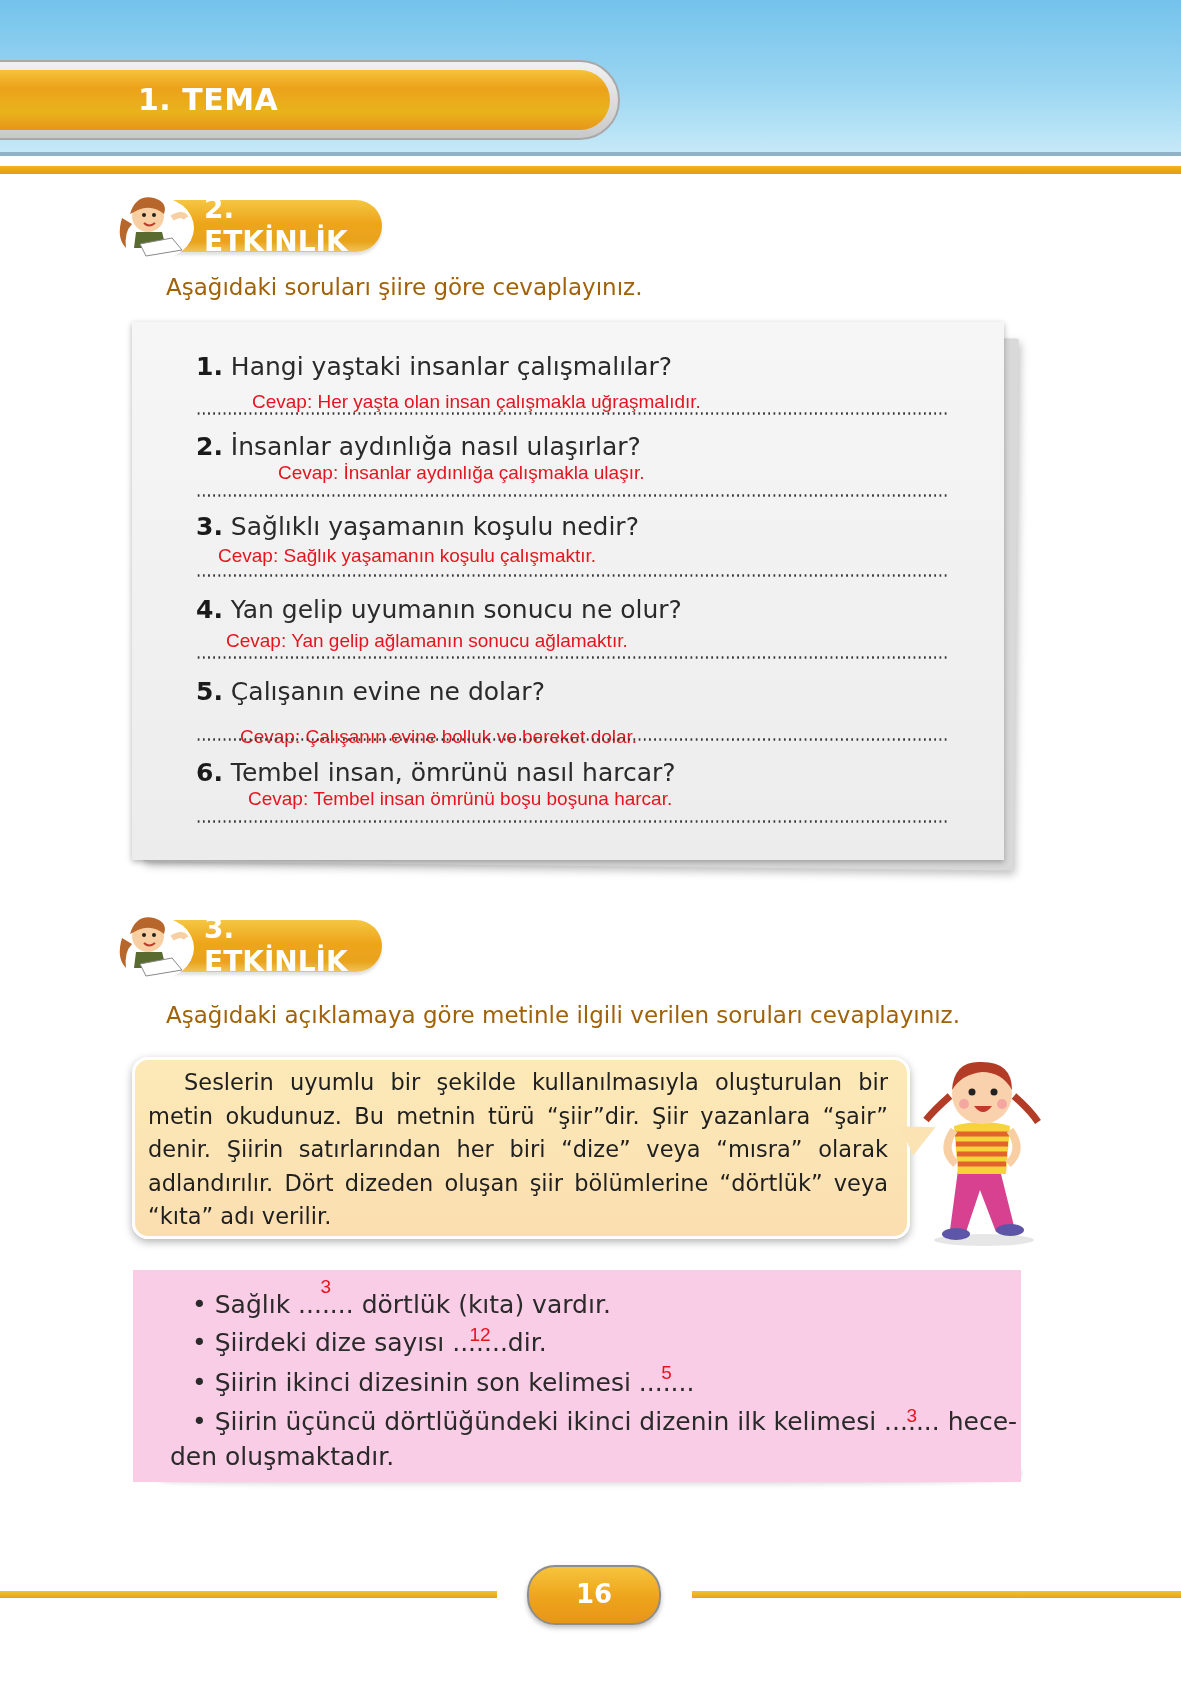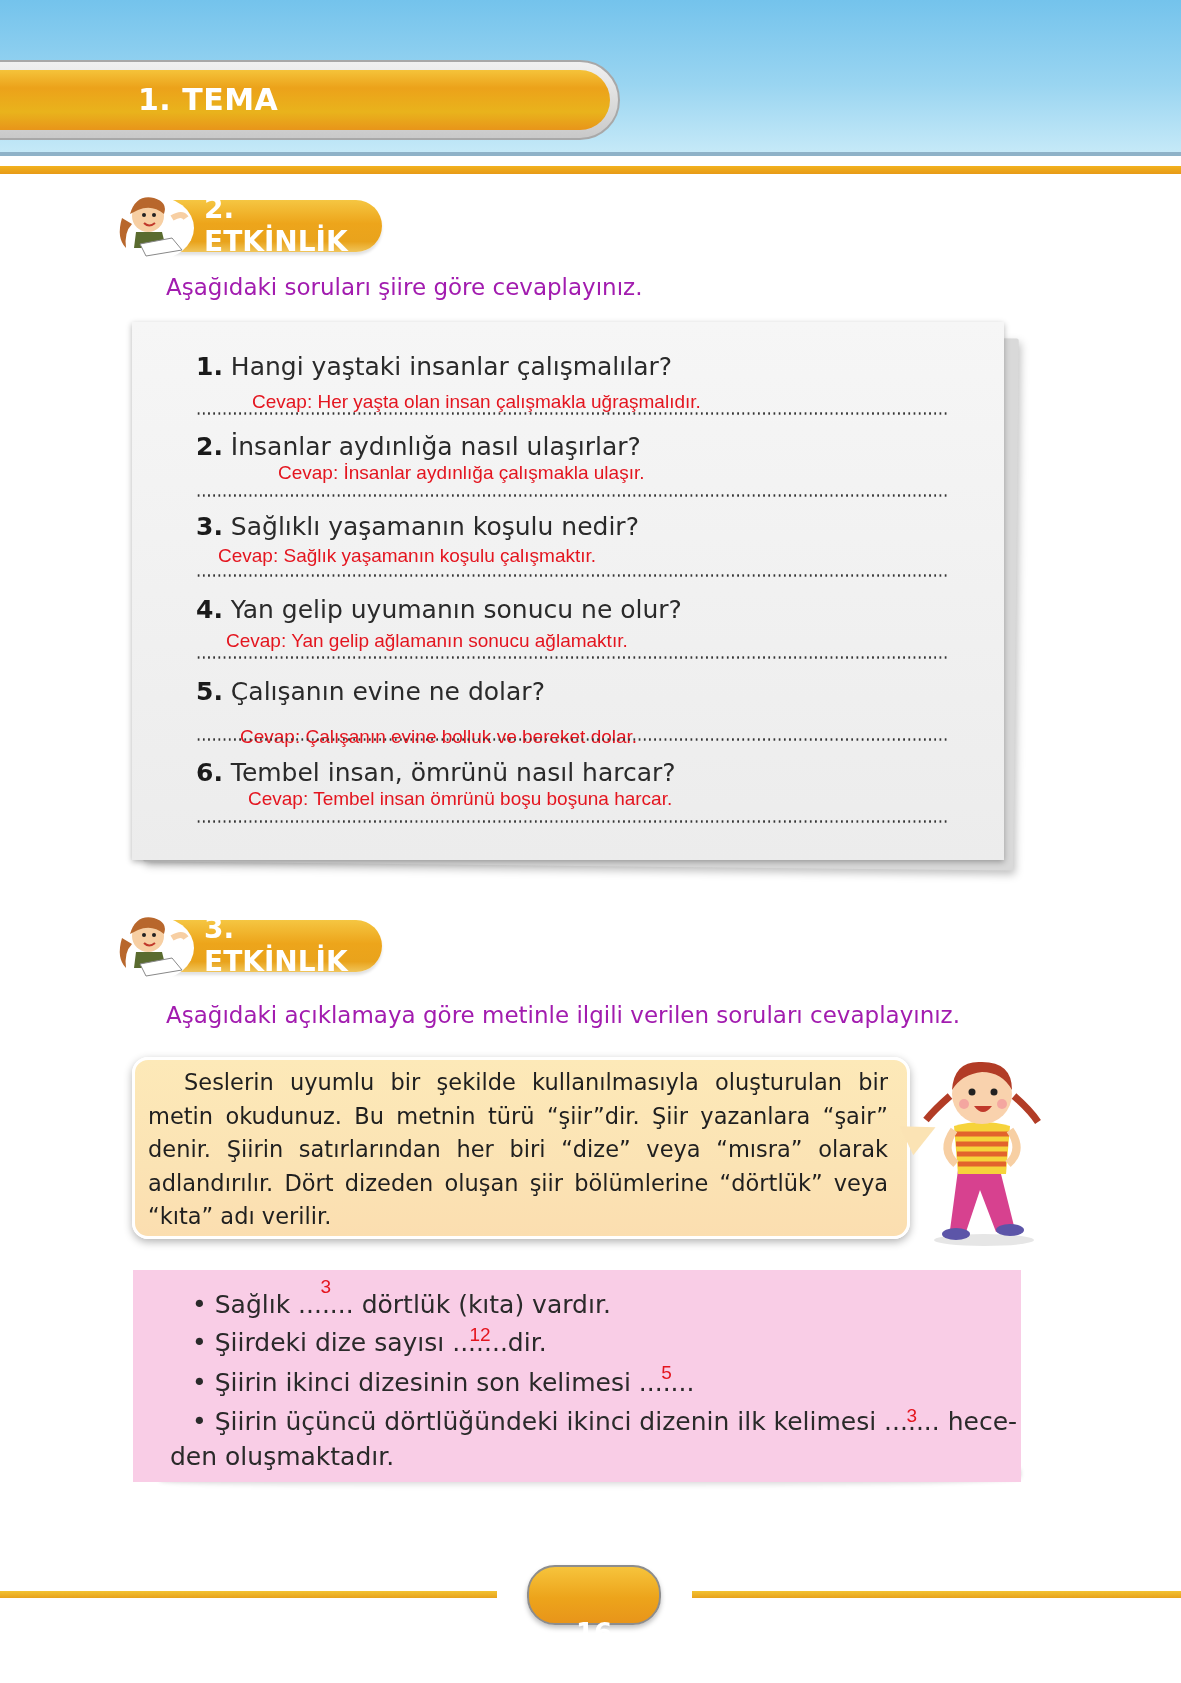--- a/index.html
+++ b/index.html
@@ -50,21 +50,21 @@
     box-shadow: 0 3px 3px rgba(0,0,0,0.12);
   }
   .etk-label {
     position: absolute; left: 92px; top: 0; font-weight: bold; font-size: 28px; color: #fff;
   }
   .etk-avatar {
     position: absolute; left: 0; top: -4px; width: 86px; height: 72px;
   }
   
   .instruction {
-    position: absolute; font-size: 23px; color: #a21caf; font-weight: normal;
+    position: absolute; font-size: 23px; color: #a16207; font-weight: normal;
   }
   
   .qcard-shadow {
     position: absolute; left: 146px; top: 334px; width: 870px; height: 532px;
     background: #d9d9d9; transform: rotate(0.6deg); border-radius: 2px;
     box-shadow: 2px 4px 8px rgba(0,0,0,0.25);
   }
   .qcard {
     position: absolute; left: 132px; top: 322px; width: 872px; height: 538px;
     background: linear-gradient(to bottom, #f6f6f6, #ececec);
@@ -126,21 +126,21 @@
   }
   .page-pill {
     position: absolute; left: 527px; top: 1565px; width: 134px; height: 60px;
     border-radius: 28px;
     background: linear-gradient(to bottom, #f6c43c 0%, #eda41b 55%, #e8951a 100%);
     border: 2px solid #8d8d8d;
     box-shadow: 0 3px 5px rgba(0,0,0,0.25);
   }
   .page-num {
     position: absolute; left: 527px; top: 1579px; width: 134px; text-align: center;
-    font-weight: bold; font-size: 26px; color: #fff; margin-top: 39px;
+    font-weight: bold; font-size: 26px; color: #fff;
   }
 </style>
 </head>
 <body>
 
 <div class="header-sky"></div>
 <div class="header-sky-border"></div>
 <div class="header-white-strip"></div>
 <div class="header-orange-line"></div>
 <div class="tema-pill-outer"></div>

